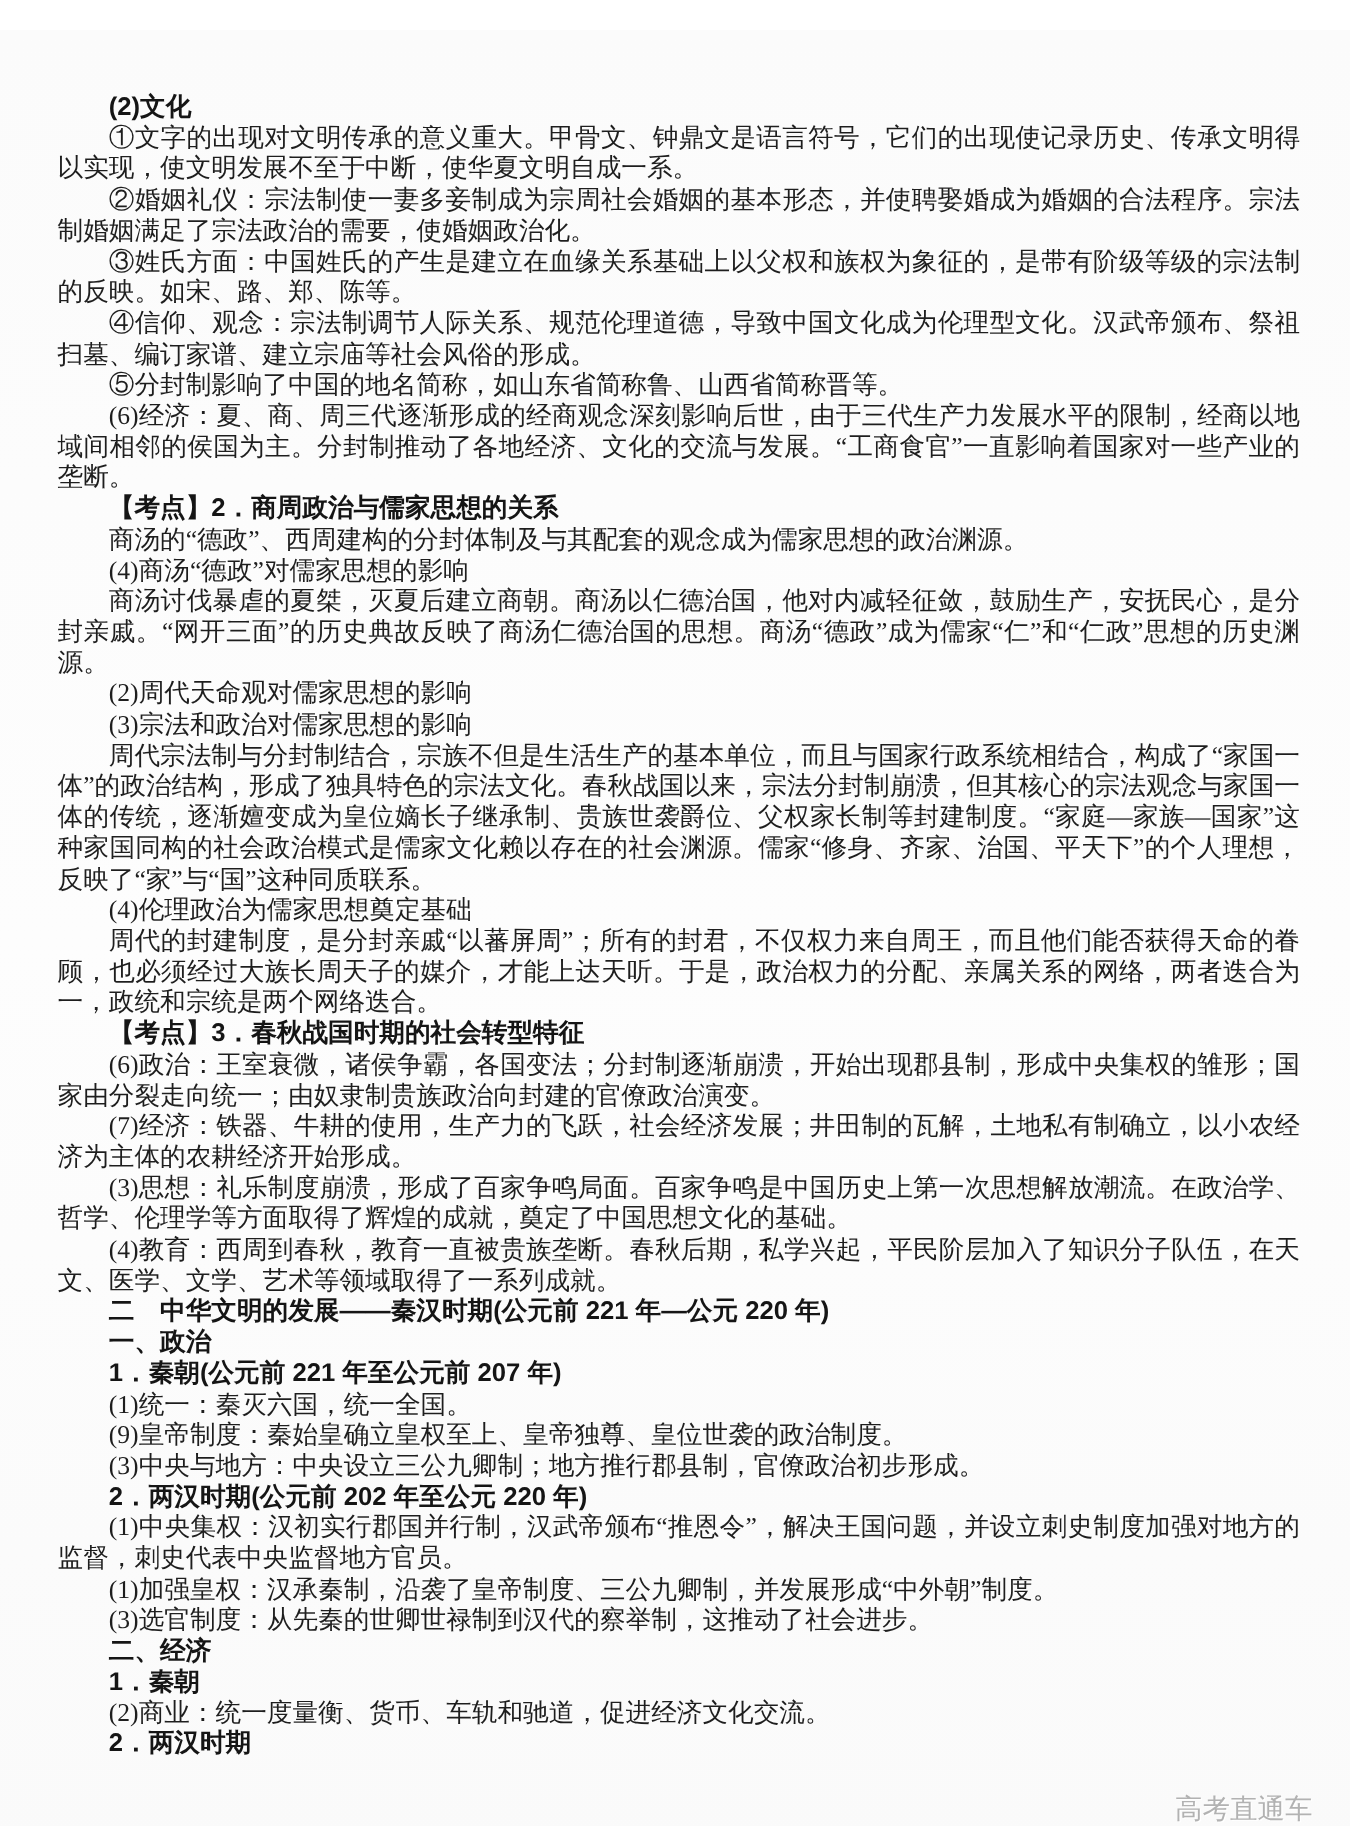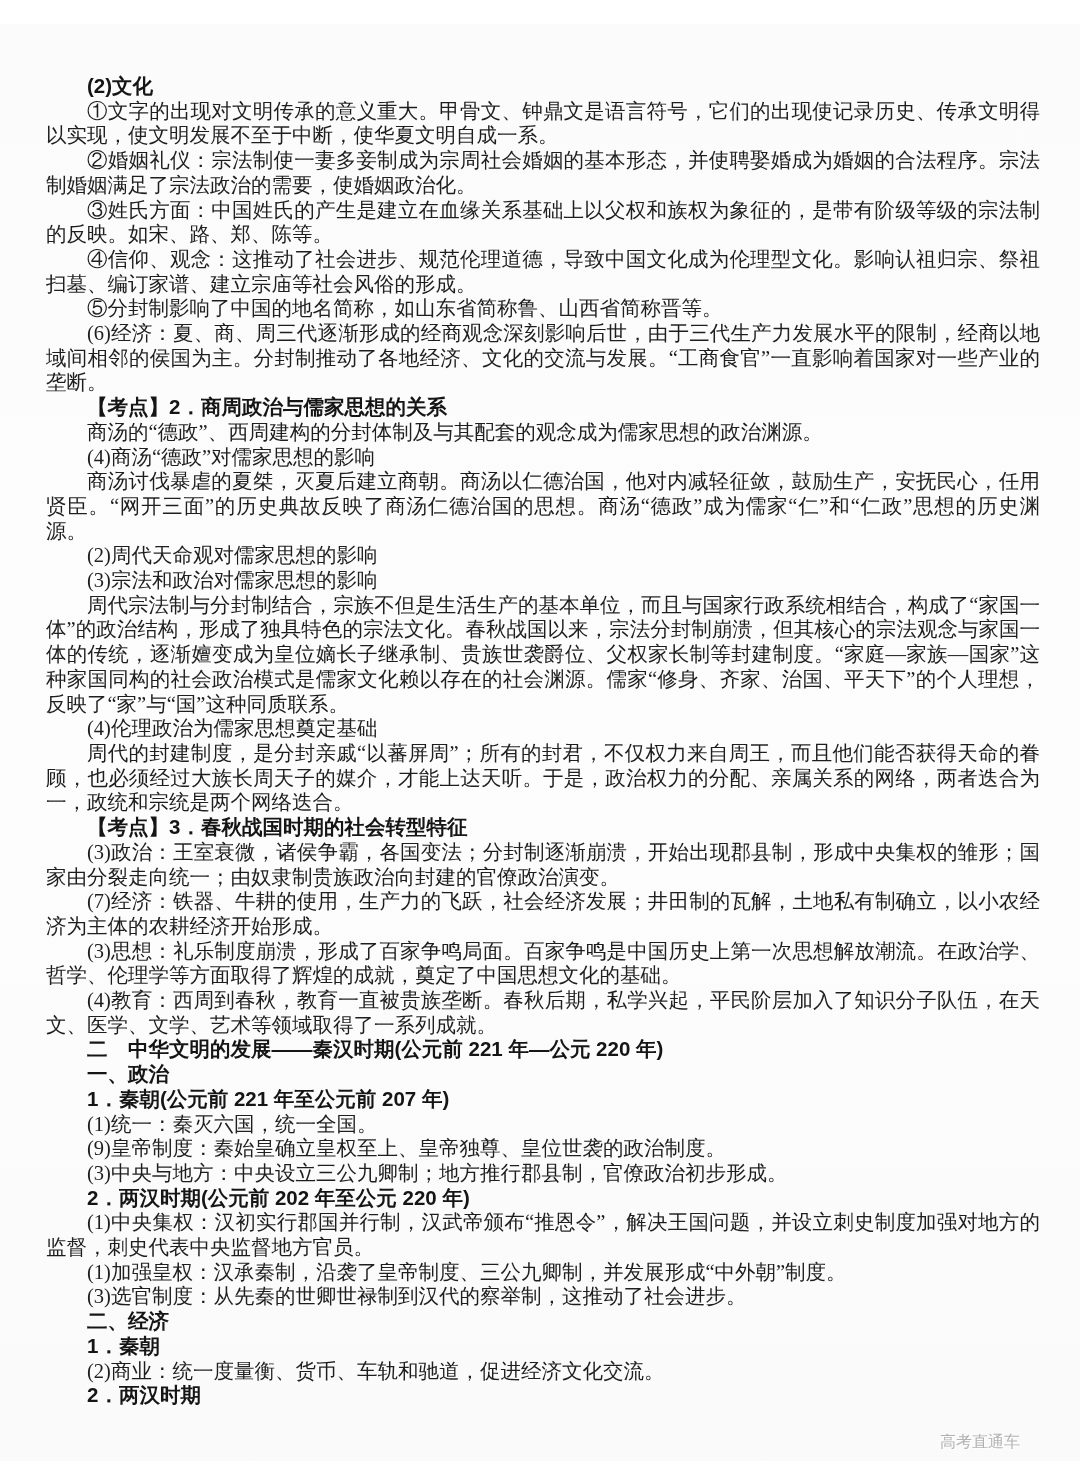--- a/index.html
+++ b/index.html
@@ -30,21 +30,21 @@
   .doc p.heading {
     font-family: "Liberation Sans", "DejaVu Sans", sans-serif;
     font-weight: 700;
     color: #151515;
   }
   .watermark {
     position: absolute;
     left: 940px;
     top: 1408px;
     font-family: Liberation Sans, sans-serif;
-    font-size: 16px;
+    font-size: 22px;
     color: #b2b2b2;
     text-shadow: 1px 1px 0 #ffffff;
     white-space: nowrap;
   }
   .scan-smudge {
     position: absolute;
     left: 872px;
     top: 1450px;
     width: 80px;
     height: 14px;
@@ -56,34 +56,34 @@
 </style>
 </head>
 <body>
 
 <div class="page">
   <main class="doc">
     <p class="heading">(2)文化</p>
     <p class="body">①文字的出现对文明传承的意义重大。甲骨文、钟鼎文是语言符号，它们的出现使记录历史、传承文明得以实现，使文明发展不至于中断，使华夏文明自成一系。</p>
     <p class="body">②婚姻礼仪：宗法制使一妻多妾制成为宗周社会婚姻的基本形态，并使聘娶婚成为婚姻的合法程序。宗法制婚姻满足了宗法政治的需要，使婚姻政治化。</p>
     <p class="body">③姓氏方面：中国姓氏的产生是建立在血缘关系基础上以父权和族权为象征的，是带有阶级等级的宗法制的反映。如宋、路、郑、陈等。</p>
-    <p class="body">④信仰、观念：这推动了社会进步、规范伦理道德，导致中国文化成为伦理型文化。影响认祖归宗、祭祖扫墓、编订家谱、建立宗庙等社会风俗的形成。</p>
+    <p class="body">④信仰、观念：宗法制调节人际关系、规范伦理道德，导致中国文化成为伦理型文化。汉武帝颁布、祭祖扫墓、编订家谱、建立宗庙等社会风俗的形成。</p>
     <p class="body">⑤分封制影响了中国的地名简称，如山东省简称鲁、山西省简称晋等。</p>
     <p class="body">(6)经济：夏、商、周三代逐渐形成的经商观念深刻影响后世，由于三代生产力发展水平的限制，经商以地域间相邻的侯国为主。分封制推动了各地经济、文化的交流与发展。“工商食官”一直影响着国家对一些产业的垄断。</p>
     <p class="heading">【考点】2．商周政治与儒家思想的关系</p>
     <p class="body">商汤的“德政”、西周建构的分封体制及与其配套的观念成为儒家思想的政治渊源。</p>
     <p class="body">(4)商汤“德政”对儒家思想的影响</p>
-    <p class="body">商汤讨伐暴虐的夏桀，灭夏后建立商朝。商汤以仁德治国，他对内减轻征敛，鼓励生产，安抚民心，任用贤臣。“网开三面”的历史典故反映了商汤仁德治国的思想。商汤“德政”成为儒家“仁”和“仁政”思想的历史渊源。</p>
+    <p class="body">商汤讨伐暴虐的夏桀，灭夏后建立商朝。商汤以仁德治国，他对内减轻征敛，鼓励生产，安抚民心，是分封亲戚。“网开三面”的历史典故反映了商汤仁德治国的思想。商汤“德政”成为儒家“仁”和“仁政”思想的历史渊源。</p>
     <p class="body">(2)周代天命观对儒家思想的影响</p>
     <p class="body">(3)宗法和政治对儒家思想的影响</p>
     <p class="body">周代宗法制与分封制结合，宗族不但是生活生产的基本单位，而且与国家行政系统相结合，构成了“家国一体”的政治结构，形成了独具特色的宗法文化。春秋战国以来，宗法分封制崩溃，但其核心的宗法观念与家国一体的传统，逐渐嬗变成为皇位嫡长子继承制、贵族世袭爵位、父权家长制等封建制度。“家庭—家族—国家”这种家国同构的社会政治模式是儒家文化赖以存在的社会渊源。儒家“修身、齐家、治国、平天下”的个人理想，反映了“家”与“国”这种同质联系。</p>
     <p class="body">(4)伦理政治为儒家思想奠定基础</p>
     <p class="body">周代的封建制度，是分封亲戚“以蕃屏周”；所有的封君，不仅权力来自周王，而且他们能否获得天命的眷顾，也必须经过大族长周天子的媒介，才能上达天听。于是，政治权力的分配、亲属关系的网络，两者迭合为一，政统和宗统是两个网络迭合。</p>
     <p class="heading">【考点】3．春秋战国时期的社会转型特征</p>
-    <p class="body">(3)政治：王室衰微，诸侯争霸，各国变法；分封制逐渐崩溃，开始出现郡县制，形成中央集权的雏形；国家由分裂走向统一；由奴隶制贵族政治向封建的官僚政治演变。</p>
+    <p class="body">(6)政治：王室衰微，诸侯争霸，各国变法；分封制逐渐崩溃，开始出现郡县制，形成中央集权的雏形；国家由分裂走向统一；由奴隶制贵族政治向封建的官僚政治演变。</p>
     <p class="body">(7)经济：铁器、牛耕的使用，生产力的飞跃，社会经济发展；井田制的瓦解，土地私有制确立，以小农经济为主体的农耕经济开始形成。</p>
     <p class="body">(3)思想：礼乐制度崩溃，形成了百家争鸣局面。百家争鸣是中国历史上第一次思想解放潮流。在政治学、哲学、伦理学等方面取得了辉煌的成就，奠定了中国思想文化的基础。</p>
     <p class="body">(4)教育：西周到春秋，教育一直被贵族垄断。春秋后期，私学兴起，平民阶层加入了知识分子队伍，在天文、医学、文学、艺术等领域取得了一系列成就。</p>
     <p class="heading">二　中华文明的发展——秦汉时期(公元前 221 年—公元 220 年)</p>
     <p class="heading">一、政治</p>
     <p class="heading">1．秦朝(公元前 221 年至公元前 207 年)</p>
     <p class="body">(1)统一：秦灭六国，统一全国。</p>
     <p class="body">(9)皇帝制度：秦始皇确立皇权至上、皇帝独尊、皇位世袭的政治制度。</p>
     <p class="body">(3)中央与地方：中央设立三公九卿制；地方推行郡县制，官僚政治初步形成。</p>
     <p class="heading">2．两汉时期(公元前 202 年至公元 220 年)</p>

